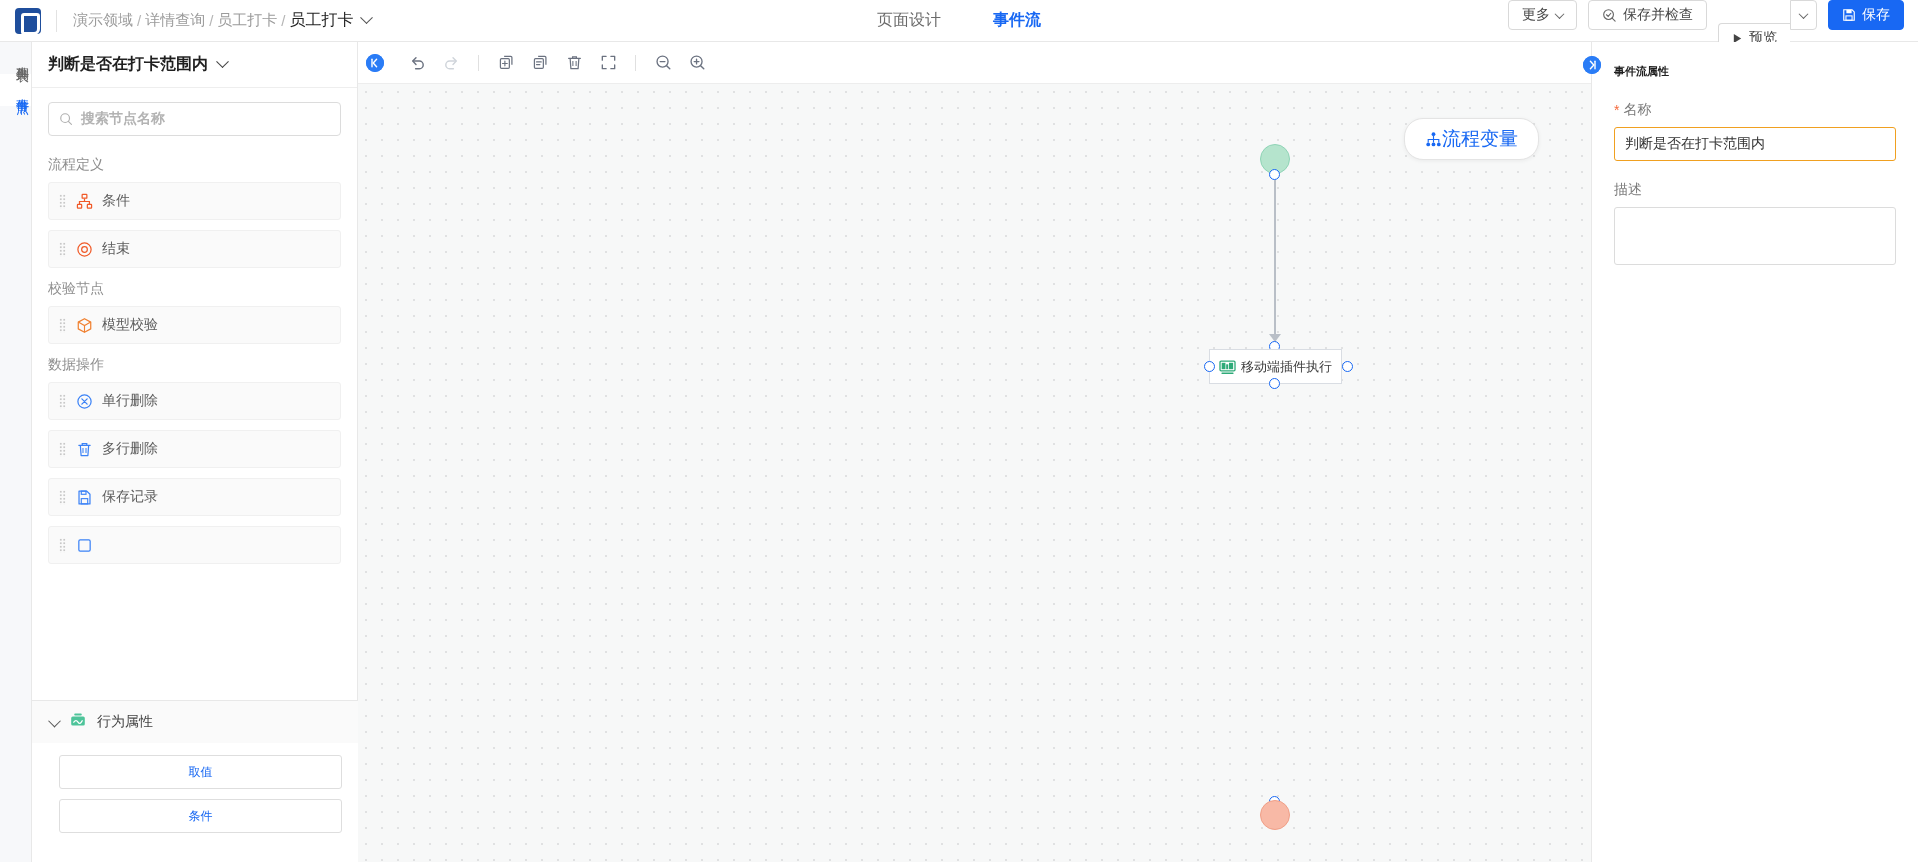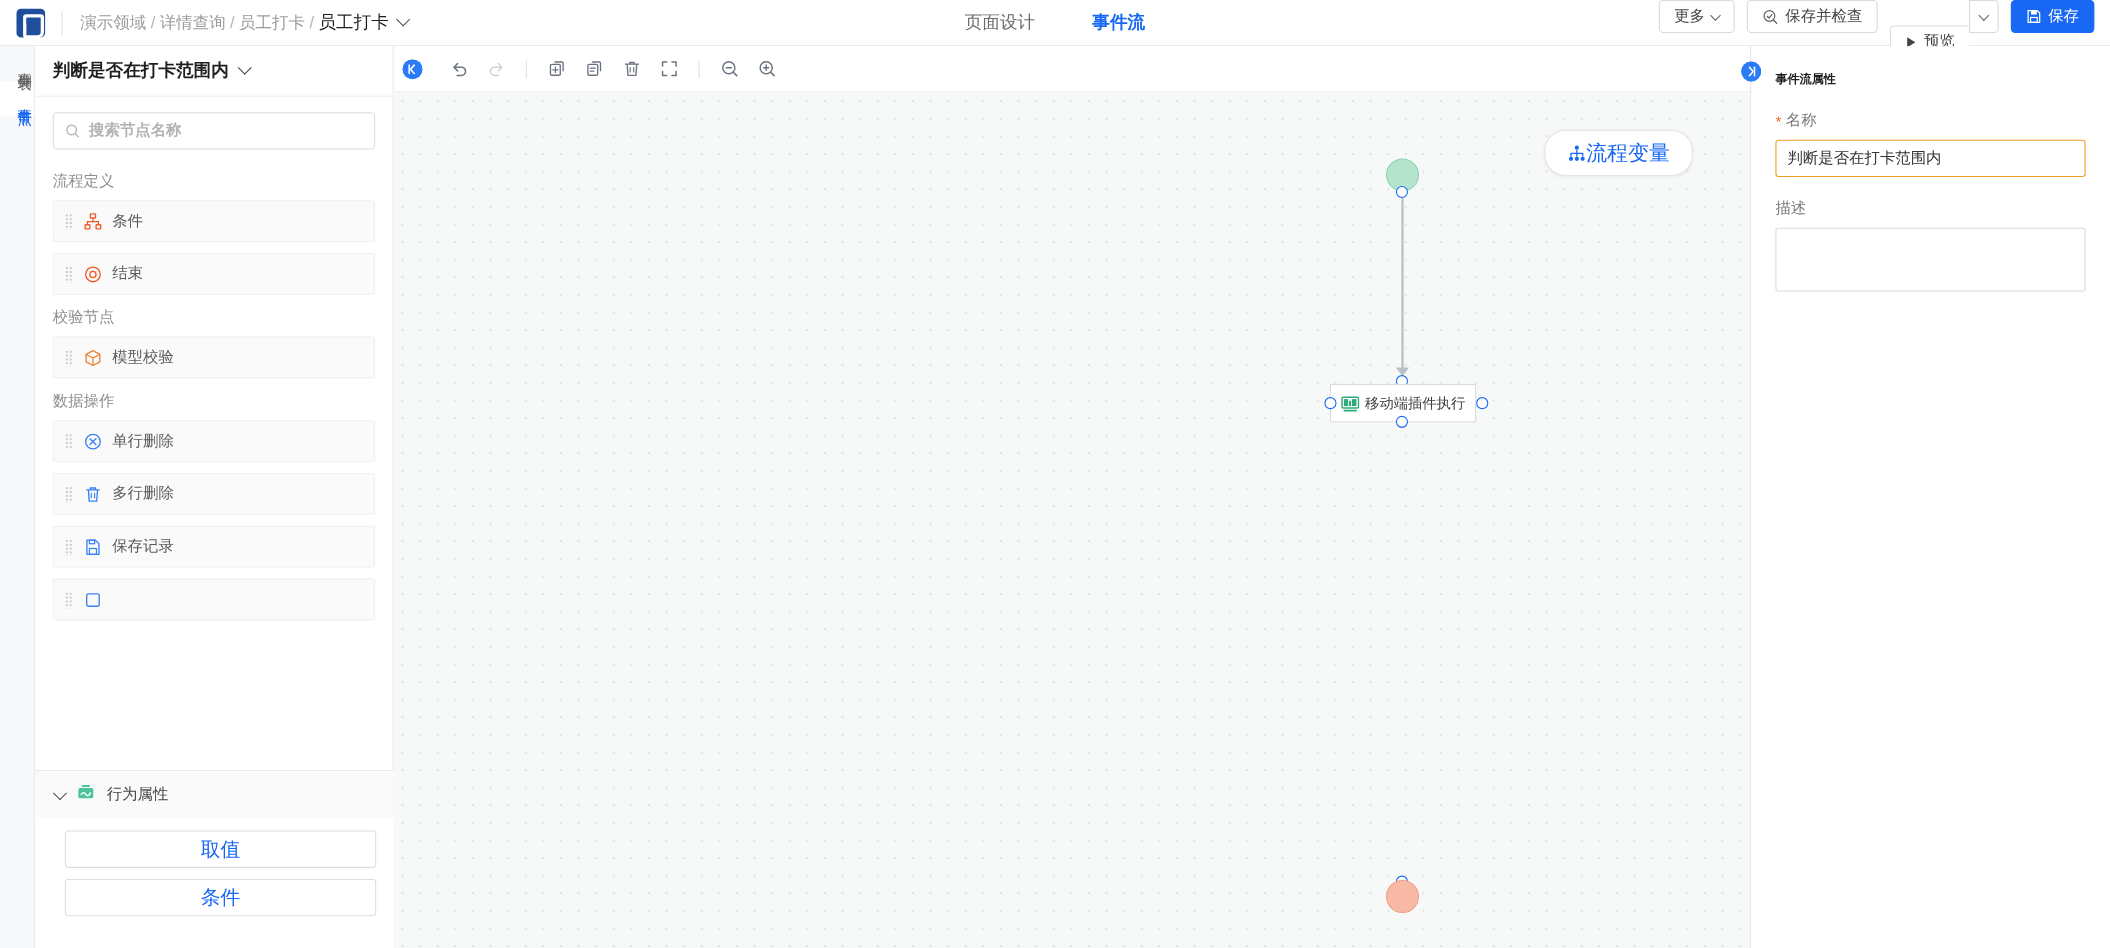--- a/index.html
+++ b/index.html
@@ -126,21 +126,21 @@
   }
   .beh-caret {
     width: 9px; height: 9px; border-right: 1.6px solid #555; border-bottom: 1.6px solid #555;
     transform: rotate(45deg) translate(-1px,-1px);
   }
   .beh-title { font-size: 14px; color: #444; }
   .beh-body { padding: 12px 16px; }
   .beh-btn {
     height: 34px; border: 1px solid #dedede; border-radius: 3px; background: #fff;
     display: flex; align-items: center; justify-content: center;
-    font-size: 18px; color: #1868f3; margin-bottom: 10px; cursor: pointer; margin-left: 11px;
+    font-size: 12px; color: #1868f3; margin-bottom: 10px; cursor: pointer; margin-left: 11px;
   }
 
   
   .canvas-toolbar {
     position: absolute; left: 358px; top: 42px; width: 1233px; height: 42px;
     background: #fff; border-bottom: 1px solid #ededed;
     display: flex; align-items: center; gap: 4px; padding-left: 8px;
   }
   .collapse-pill {
     width: 18px; height: 18px; border-radius: 50%; background: #2a7cf6;

